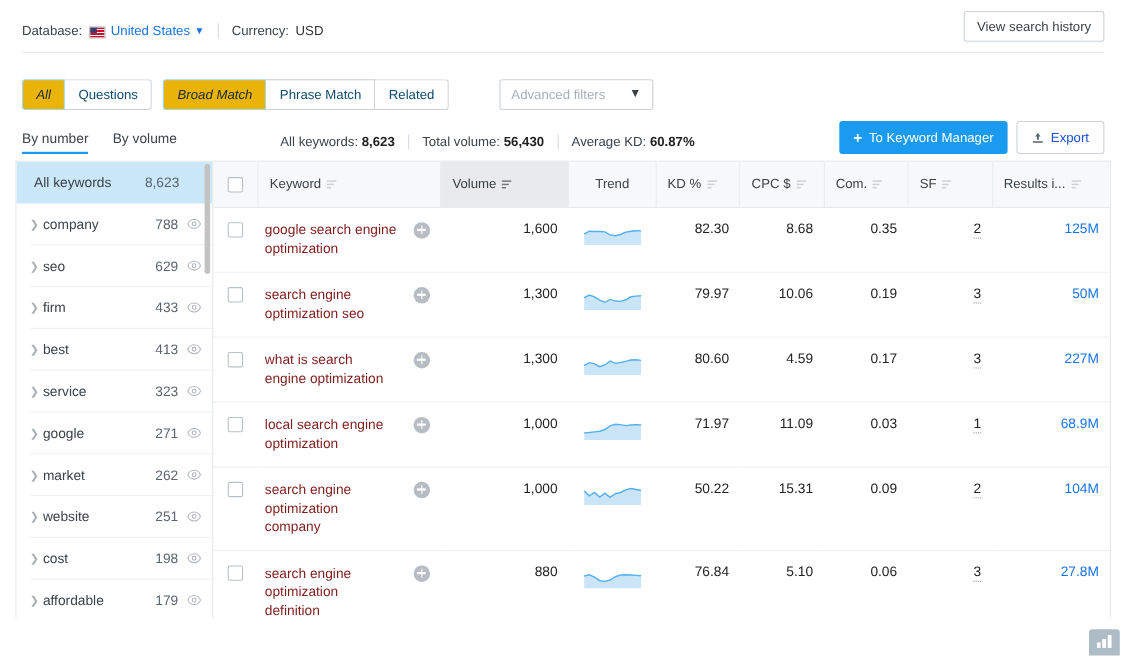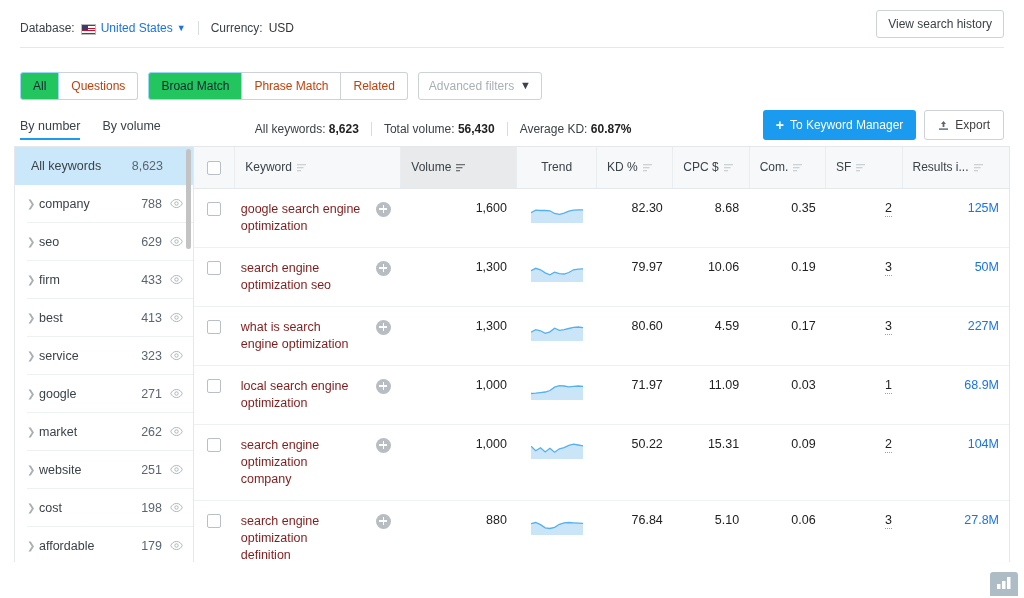--- a/index.html
+++ b/index.html
@@ -36,50 +36,50 @@
     font-size: 12px; color: #3b4248; background: #fff;
     border: 1px solid #ccd2d6; border-radius: 3px; padding: 6px 11px; cursor: pointer;
   }
   .hdr-rule { height:1px; background:#e4e8ea; margin-top:12px; }
 
   
   .filterbar { padding: 14px 20px 0 20px; display: flex; align-items: center; gap: 10px; }
   .btn-group { display: flex; }
   .fbtn {
     font-size: 12px; padding: 6px 12px; border: 1px solid #ccd2d6;
-    background: #fff; color: #c2410c; cursor: pointer; white-space: nowrap;
+    background: #fff; color: #0c4a6e; cursor: pointer; white-space: nowrap;
   }
   .btn-group .fbtn + .fbtn { border-left: none; }
   .btn-group .fbtn:first-child { border-radius: 3px 0 0 3px; }
   .btn-group .fbtn:last-child { border-radius: 0 3px 3px 0; }
-  .fbtn.active { background: #22c55e; border-color: #9fd6f7; color: #16282e; }
+  .fbtn.active { background: #eab308; border-color: #9fd6f7; color: #16282e; font-style: italic; }
   .adv-filters {
     font-size: 12px; color: #a9b0b5; background: #fff;
     border: 1px solid #ccd2d6; border-radius: 3px;
-    padding: 6px 10px; width: 124px; cursor: pointer;
-    display:flex; align-items:flex-start; justify-content: space-between;
+    padding: 6px 10px; width: 140px; cursor: pointer;
+    display:flex; align-items:flex-start; justify-content: space-between; margin-left: 36px;
   }
   .adv-chev { color:#3b4248; font-size: 11px; }
 
   
   .statsrow { padding: 12px 20px 0 20px; display: flex; align-items: center; position: relative; height: 46px; }
   .subtab { font-size: 12.5px; color: #3b4248; margin-right: 22px; cursor: pointer; padding-bottom: 7px; position: relative; }
   .subtab.active::after { content:""; position: absolute; left:0; right:0; bottom:0; height:2px; background:#1a9bf0; }
   .stat { font-size: 12px; color: #3b4248; white-space: nowrap; }
   .stat b { color: #222; }
   .stat-div { width:1px; height:14px; background:#d8dcdf; margin: 0 12px; }
   .stats-group { display:flex; align-items:center; margin-left: 72px; }
   .right-actions { position: absolute; right: 20px; top: 10px; display: flex; gap: 8px; }
   .btn-primary {
     background: #1a9bf0; color: #fff; border: none; border-radius: 3px;
     font-size: 12px; padding: 7px 13px; cursor: pointer; display: flex; align-items: center; gap: 6px;
   }
   .btn-plus { font-size: 14px; line-height: 1; font-weight: bold; }
   .btn-export {
-    background: #fff; color: #404040; border: 1px solid #ccd2d6; border-radius: 3px;
+    background: #fff; color: #1d4ed8; border: 1px solid #ccd2d6; border-radius: 3px;
     font-size: 12px; padding: 7px 13px; cursor: pointer; display: flex; align-items: center; gap: 6px;
   }
   .up-icon { display:inline-block; width:11px; height:11px; position:relative; }
   .up-icon svg { display:block; }
 
   
   .body { display: flex; padding: 0 14px 0 14px; height: 416px; }
 
   
   .sidebar {

